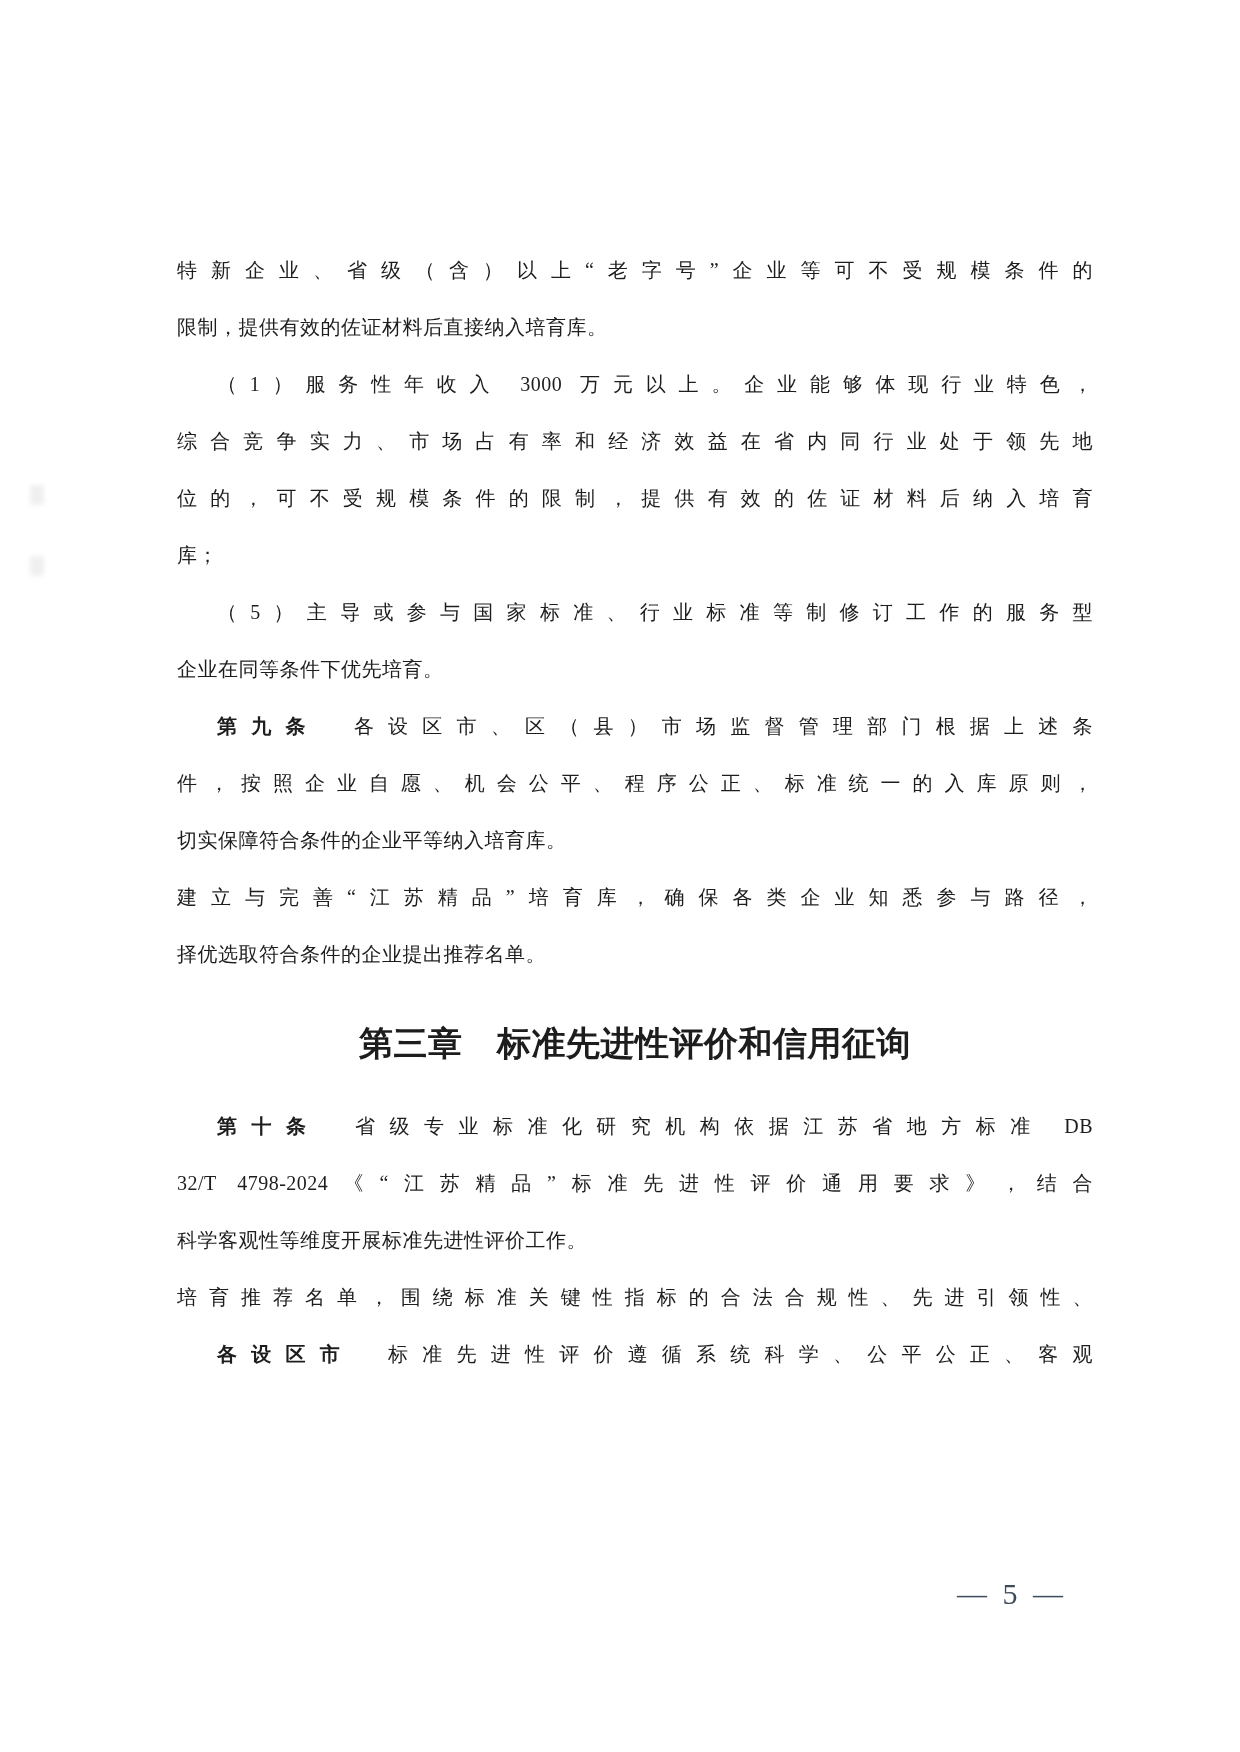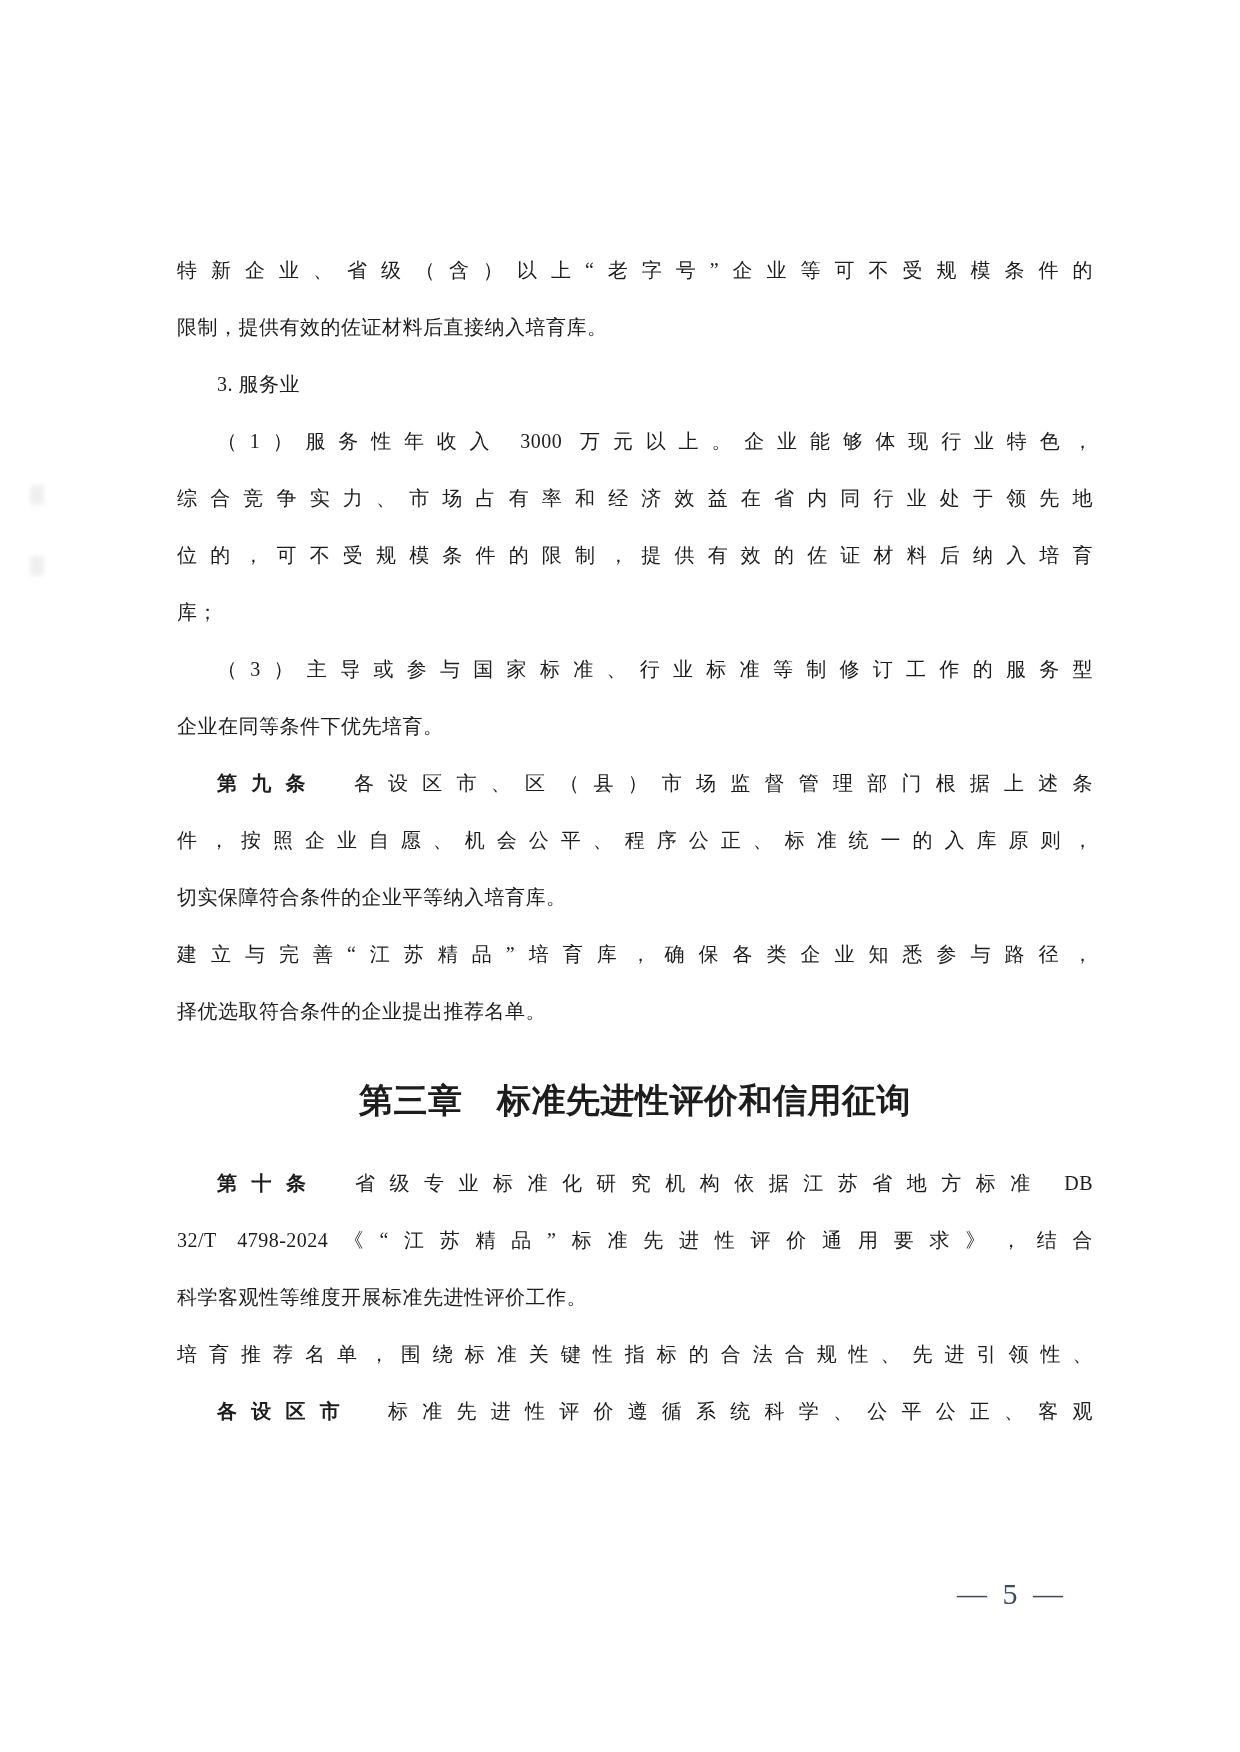--- a/index.html
+++ b/index.html
@@ -75,26 +75,25 @@
 </head>
 <body>
 
 <div class="page">
   <div class="scan-artifact artifact-1"></div>
   <div class="scan-artifact artifact-2"></div>
 
   <div class="doc-body">
       <div class="line full"><span>特新企业、省级（含）以上“老字号”企业等可不受规模条件的</span></div>
       <div class="line end"><span>限制，提供有效的佐证材料后直接纳入培育库。</span></div>
-      <div class="line end indent"><span>3. 服务业</span></div>
       <div class="line full indent"><span>（1）服务性年收入 3000 万元以上。企业能够体现行业特色，</span></div>
       <div class="line full"><span>综合竞争实力、市场占有率和经济效益在省内同行业处于领先地</span></div>
       <div class="line full"><span>位的，可不受规模条件的限制，提供有效的佐证材料后纳入培育</span></div>
       <div class="line end"><span>库；</span></div>
-      <div class="line full indent"><span>（3）主导或参与国家标准、行业标准等制修订工作的服务型</span></div>
+      <div class="line full indent"><span>（5）主导或参与国家标准、行业标准等制修订工作的服务型</span></div>
       <div class="line end"><span>企业在同等条件下优先培育。</span></div>
       <div class="line full indent"><span class="lead">第九条</span><span>　各设区市、区（县）市场监督管理部门根据上述条</span></div>
       <div class="line full"><span>件，按照企业自愿、机会公平、程序公正、标准统一的入库原则，</span></div>
       <div class="line end"><span>切实保障符合条件的企业平等纳入培育库。</span></div>
       <div class="line full"><span>建立与完善“江苏精品”培育库，确保各类企业知悉参与路径，</span></div>
       <div class="line end"><span>择优选取符合条件的企业提出推荐名单。</span></div>
       <div class="line chapter"><span class="lead">第三章</span><span>　标准先进性评价和信用征询</span></div>
       <div class="line full indent"><span class="lead">第十条</span><span>　省级专业标准化研究机构依据江苏省地方标准 DB</span></div>
       <div class="line full"><span>32/T 4798-2024《“江苏精品”标准先进性评价通用要求》，结合</span></div>
       <div class="line end"><span>科学客观性等维度开展标准先进性评价工作。</span></div>

